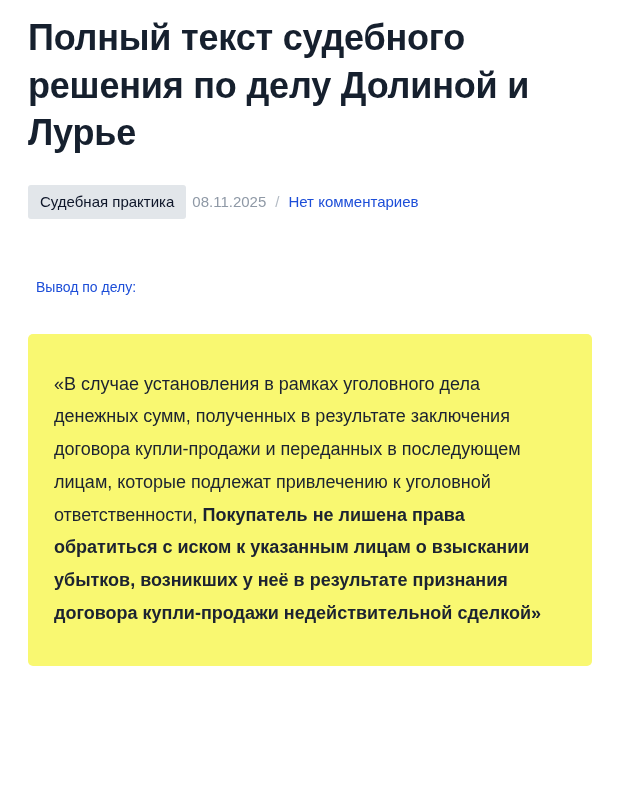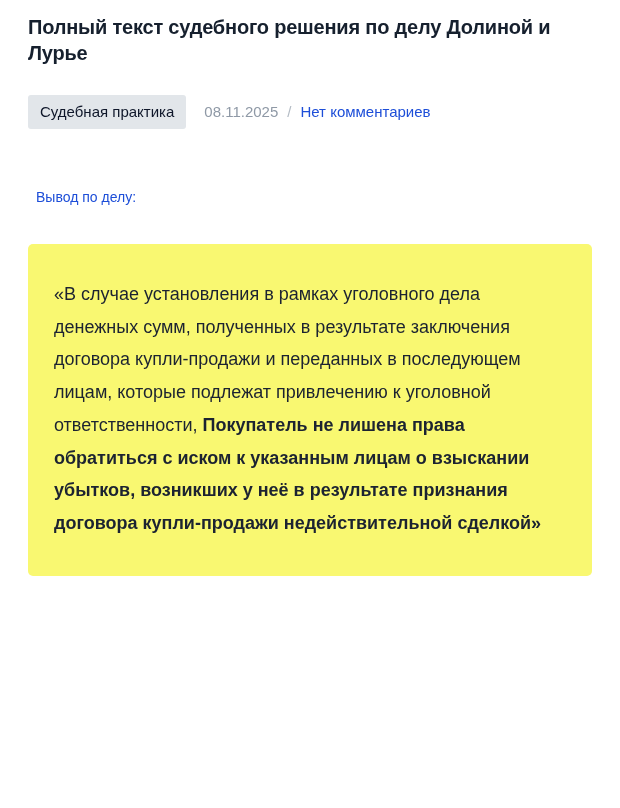--- a/index.html
+++ b/index.html
@@ -18,21 +18,21 @@
     position: relative;
     width: 620px;
     height: 808px;
     box-sizing: border-box;
     padding: 0 28px;
     background: #ffffff;
   }
   .title {
     margin: 0;
     padding-top: 14px;
-    font-size: 20px;
+    font-size: 36px;
     line-height: 1.32;
     font-weight: 700;
     letter-spacing: -0.2px;
     color: #16202e;
   }
   .meta-row {
     display: flex;
     align-items: center;
     margin-top: 28px;
     font-size: 15px;
@@ -41,21 +41,21 @@
   .category-badge {
     background: #e2e6ea;
     color: #0f172a;
     font-size: 15px;
     line-height: 1;
     padding: 9px 12px 10px 12px;
     border-radius: 3px;
     white-space: nowrap;
   }
   .meta-date {
-    margin-left: 18px;
+    margin-left: 6px;
     color: #8f99a6;
     white-space: nowrap;
   }
   .meta-sep {
     margin: 0 9px;
     color: #b3bbc4;
   }
   .meta-comments {
     color: #1d4ed8;
     white-space: nowrap;

